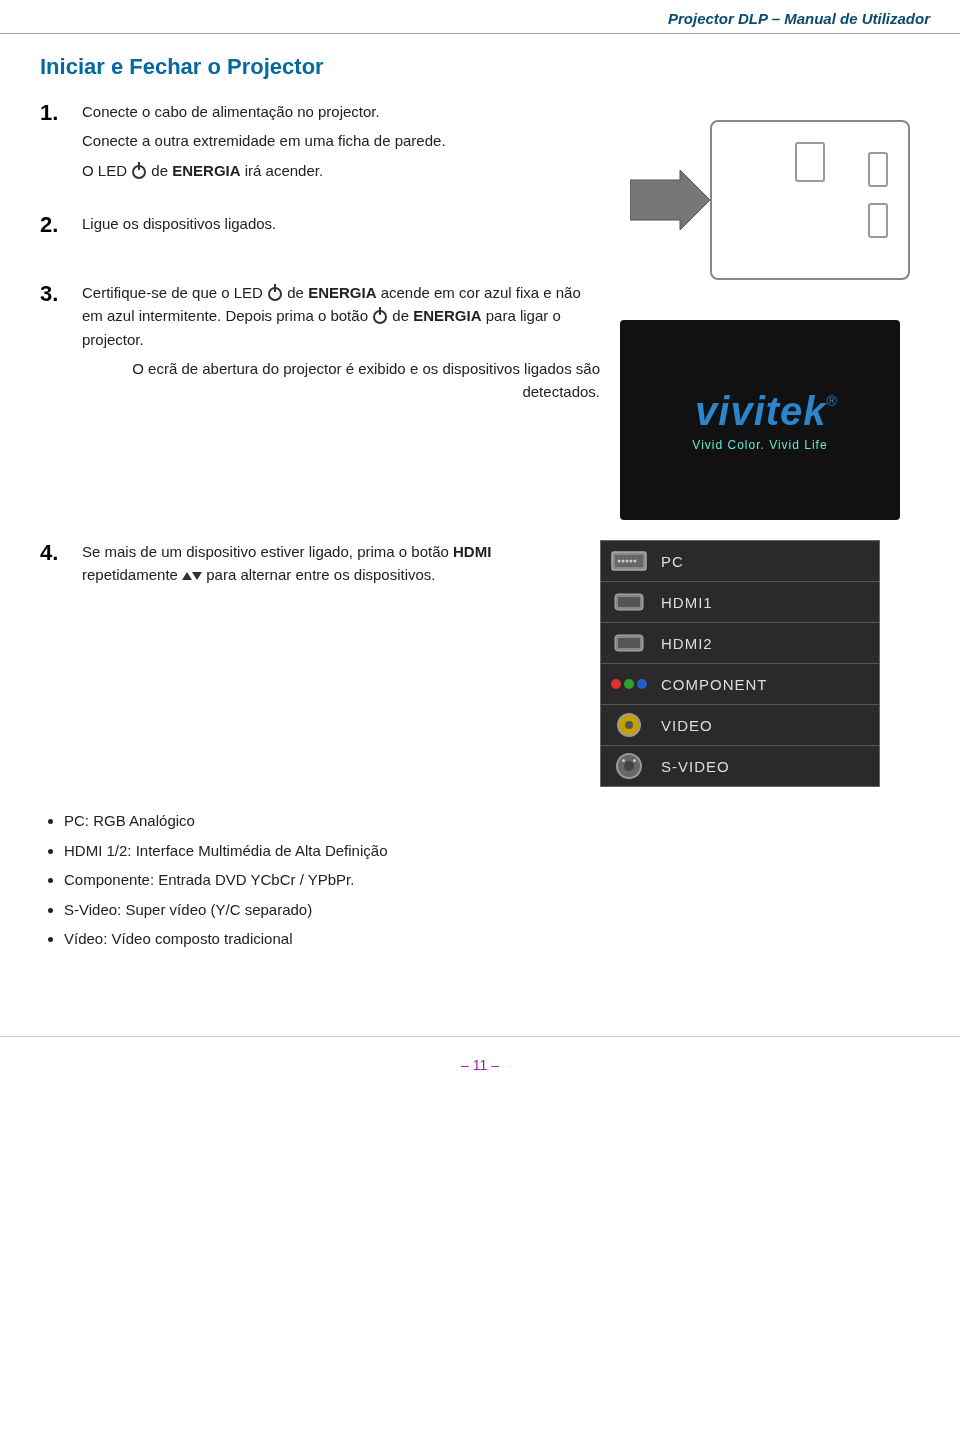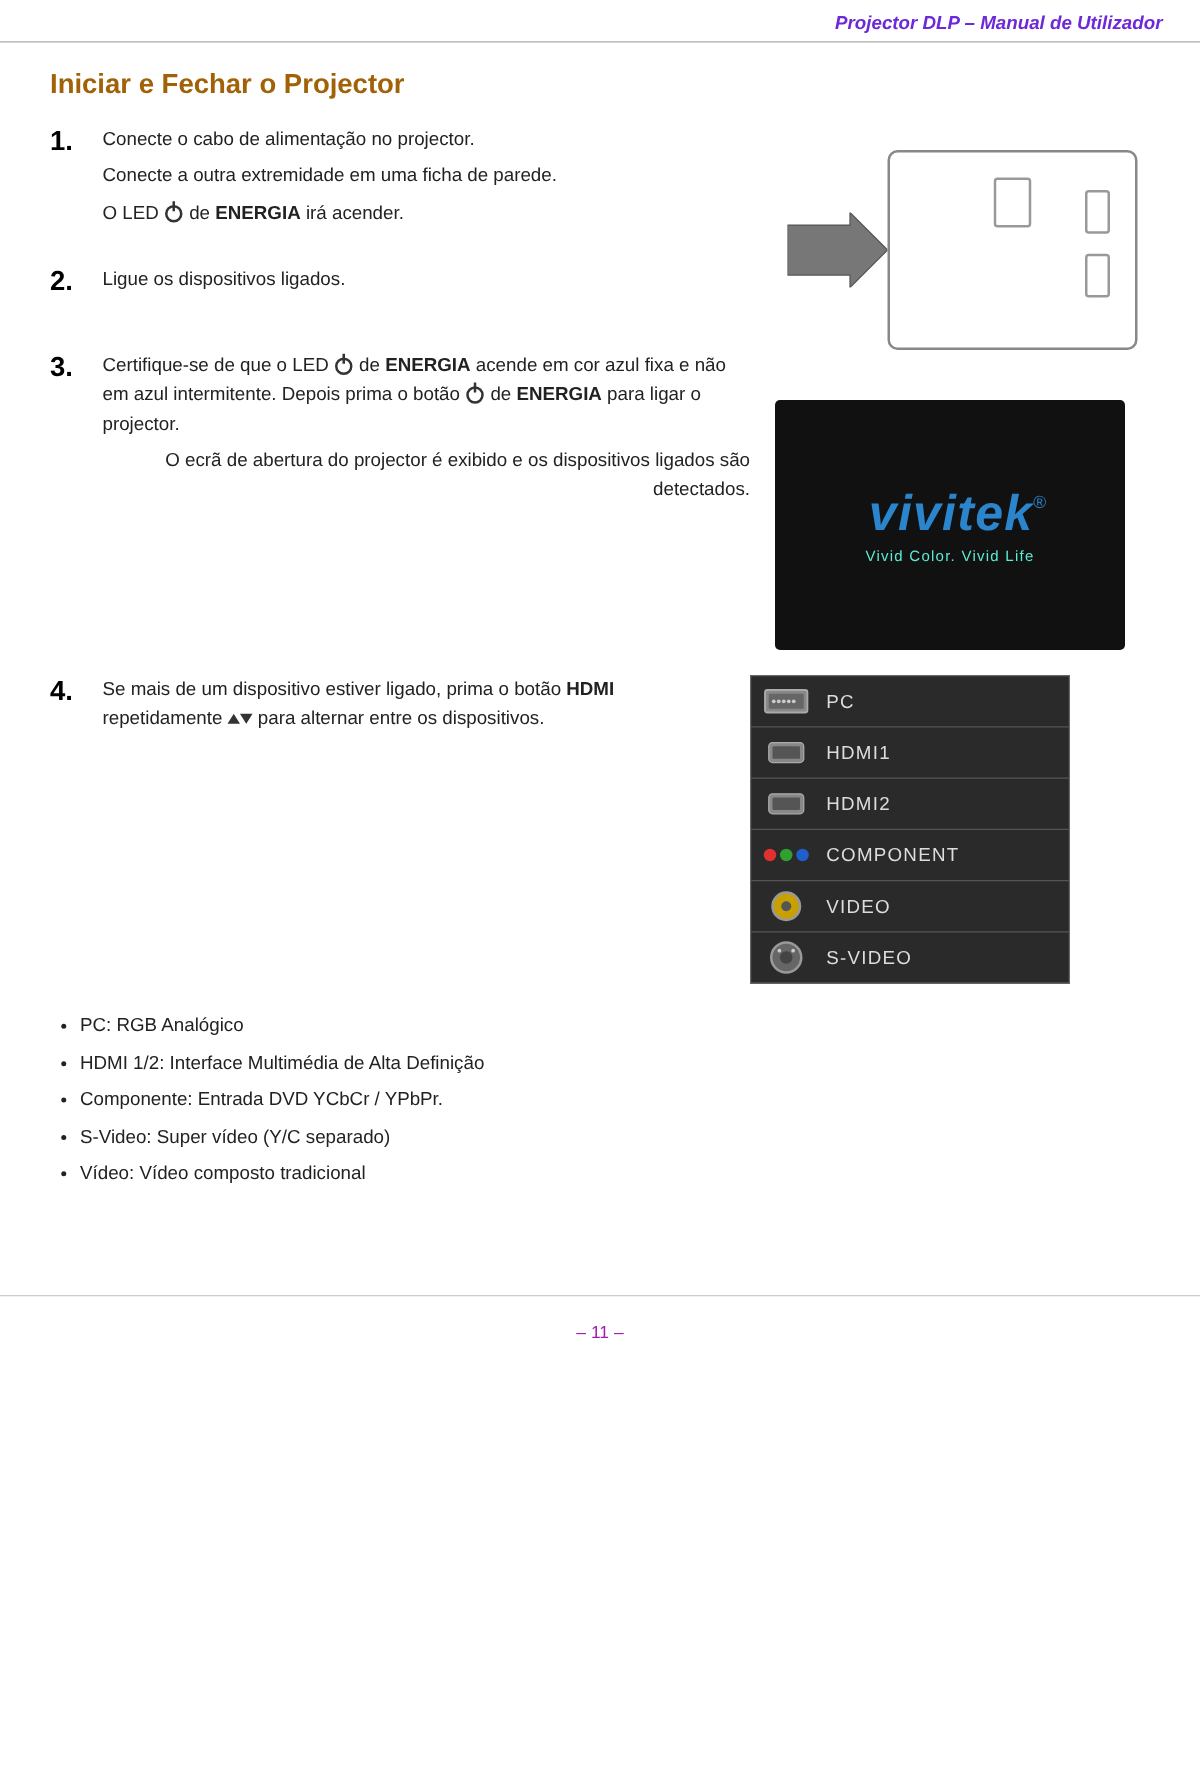--- a/index.html
+++ b/index.html
@@ -13,36 +13,36 @@
       position: relative;
     }
 
     
     .page-header {
       text-align: right;
       padding: 10px 30px 6px 30px;
       border-bottom: 1px solid #aaa;
       font-style: italic;
       font-size: 15px;
-      color: #6d28d9;
+      color: #0c4a6e;
     }
     .page-header span {
       font-weight: bold;
     }
 
     
     .main-content {
       padding: 20px 40px 40px 40px;
     }
 
     
     .section-title {
       font-size: 22px;
       font-weight: bold;
-      color: #a16207;
+      color: #0369a1;
       margin-bottom: 20px;
     }
 
     
     .step {
       display: flex;
       margin-bottom: 24px;
       align-items: flex-start;
     }
 
@@ -120,21 +120,21 @@
     }
 
     .step4-left {
       flex: 1;
     }
 
     
     .source-menu {
       border: 2px solid #888;
       background: #fff;
-      width: 256px;
+      width: 280px;
     }
 
     .source-menu-item {
       display: flex;
       align-items: center;
       padding: 6px 10px;
       border-bottom: 1px solid #ccc;
       gap: 14px;
     }
 

